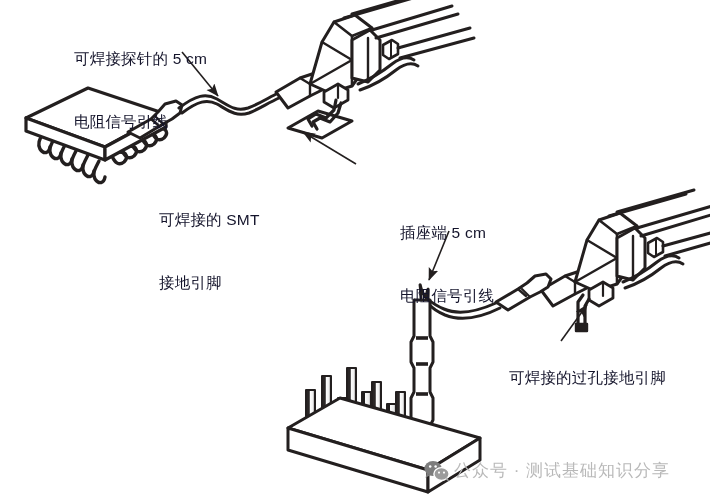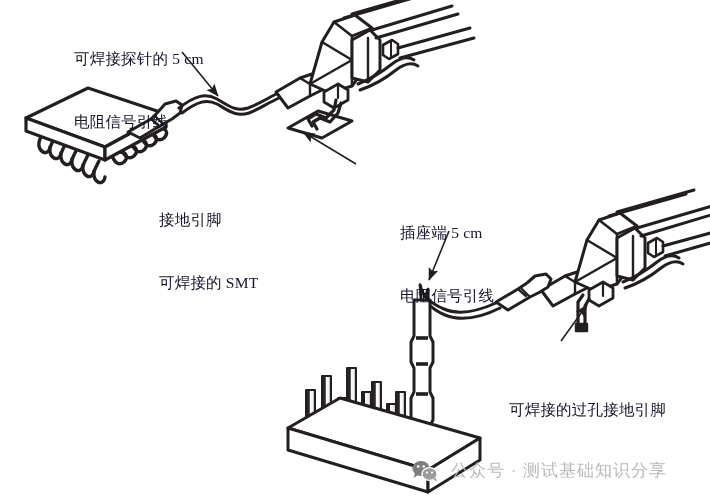--- a/index.html
+++ b/index.html
@@ -25,35 +25,35 @@
     width: 710px;
     height: 500px;
   }
   .anno {
     position: absolute;
     color: #14142b;
     font-size: 15.5px;
     line-height: 21px;
     white-space: pre;
     letter-spacing: 0.2px;
-    font-family: Liberation Serif, serif;
+    font-family: Liberation Sans, sans-serif;
   }
   .anno .ln { display: block; }
   #label-probe-lead   { left: 74px;  top: 6px; }
   #label-smt-ground   { left: 159px; top: 167px; }
   #label-socket-lead  { left: 400px; top: 180px; }
-  #label-via-ground   { left: 509px; top: 357px; text-align: center; }
+  #label-via-ground   { left: 509px; top: 325px; text-align: center; }
 
   #watermark {
     position: absolute;
-    left: 412px;
+    left: 424px;
     top: 459px;
     display: flex;
     align-items: center;
-    gap: 13px;
+    gap: 4px;
     color: #b9b9b9;
     font-size: 17px;
     letter-spacing: 1px;
     font-family: "Liberation Sans", "DejaVu Sans", sans-serif;
   }
   #watermark .wm-text { white-space: pre; }
 </style>
 </head>
 <body>
 
@@ -249,22 +249,22 @@
       <line x1="561" y1="341" x2="587" y2="305" marker-end="url(#arrowhead)"></line>
     </g>
   </svg>
 
   <div class="anno" id="label-probe-lead">
     <span class="ln">可焊接探针的 5 cm</span>
     <span class="ln">电阻信号引线</span>
   </div>
 
   <div class="anno" id="label-smt-ground">
+    <span class="ln">可焊接的 SMT</span>
     <span class="ln">接地引脚</span>
-    <span class="ln">可焊接的 SMT</span>
   </div>
 
   <div class="anno" id="label-socket-lead">
     <span class="ln">插座端 5 cm</span>
     <span class="ln">电阻信号引线</span>
   </div>
 
   <div class="anno" id="label-via-ground">
     <span class="ln">可焊接的过孔接地引脚</span>
   </div>

